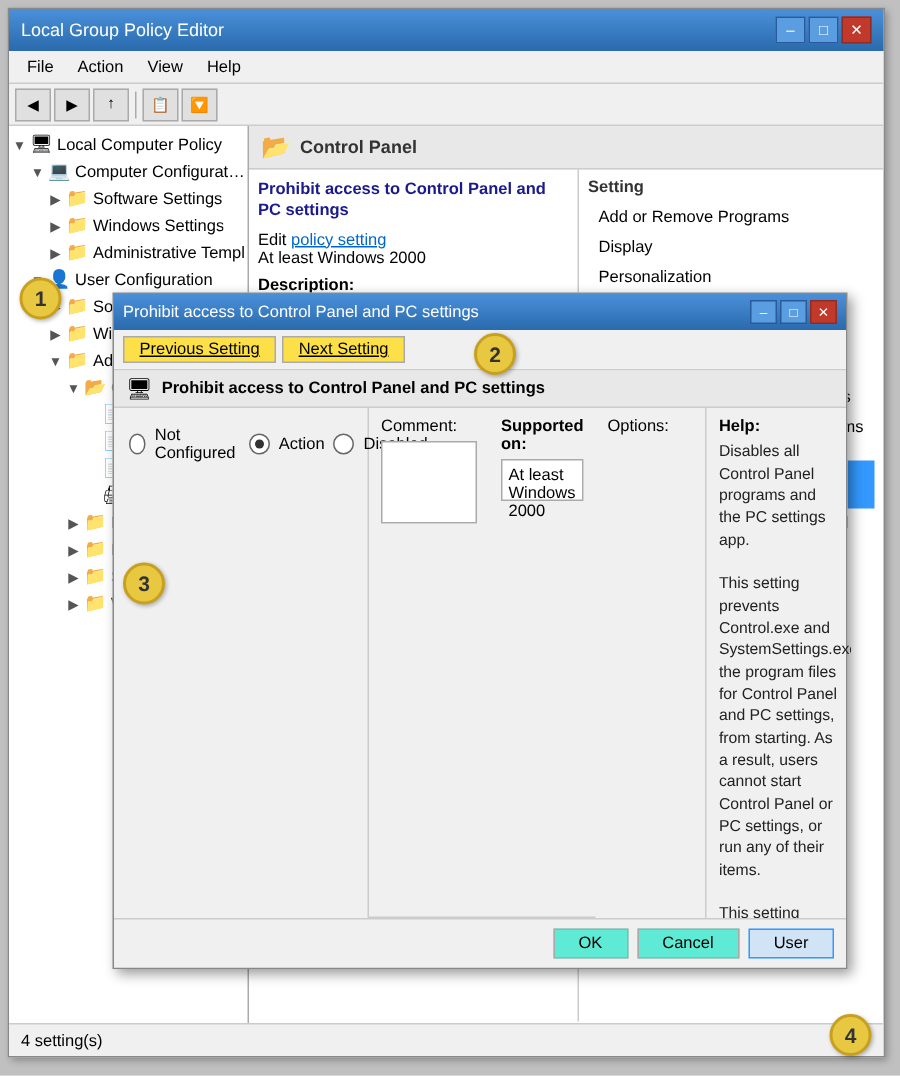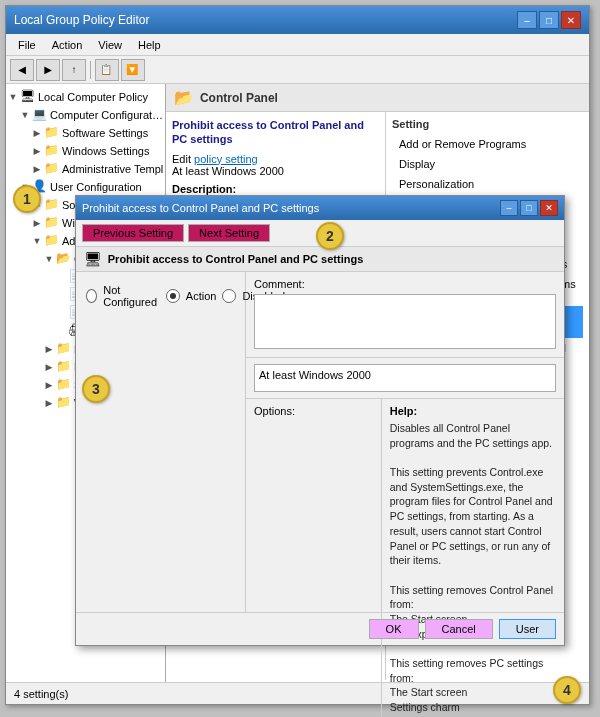--- a/index.html
+++ b/index.html
@@ -294,24 +294,25 @@
 
     .dialog-nav {
       display: flex;
       align-items: center;
       padding: 4px 6px;
       gap: 4px;
       border-bottom: 1px solid #ccc;
     }
     .nav-btn {
       padding: 2px 10px;
-      background: #be185d;
+      background: #fde047;
       border: 1px solid #aaa;
       cursor: pointer;
       font-size: 11px;
+      text-decoration: underline;
     }
 
     .dialog-subtitle {
       background: #e8e8e8;
       padding: 4px 8px;
       display: flex;
       align-items: center;
       gap: 6px;
       border-bottom: 1px solid #ccc;
     }
@@ -350,21 +351,21 @@
       width: 6px;
       height: 6px;
       background: #333;
       border-radius: 50%;
     }
     .radio-label { font-size: 11px; }
 
     .dialog-right {
       flex: 1;
       display: flex;
-      flex-direction: column;
+      flex-direction: row;
     }
 
     .comment-section {
       padding: 6px 8px;
       border-bottom: 1px solid #ccc;
       flex: 0 0 80px;
     }
     .comment-label { font-size: 11px; margin-bottom: 4px; }
     .comment-box {
       width: 100%;
@@ -412,21 +413,21 @@
     .dialog-footer {
       border-top: 1px solid #ccc;
       padding: 6px 8px;
       display: flex;
       justify-content: flex-end;
       gap: 6px;
       background: #f0f0f0;
     }
     .footer-btn {
       padding: 3px 16px;
-      background: #f0abfc;
+      background: #5eead4;
       border: 1px solid #aaa;
       cursor: pointer;
       font-size: 11px;
     }
     .footer-btn.primary {
       background: #d0e4f5;
       border-color: #3399ff;
     }
 
     
@@ -705,20 +706,21 @@
       </div>
     </div>
 
     <div class="dialog-right">
       <div class="comment-section">
         <div class="comment-label">Comment:</div>
         <textarea class="comment-box" style=""></textarea>
       </div>
 
       <div class="supported-section">
+        <div class="supported-label">Supported on:</div>
         <div class="supported-box">At least Windows 2000</div>
       </div>
 
       <div class="options-help">
         <div class="options-section">
           <div class="options-label">Options:</div>
         </div>
         <div class="help-section">
           <div class="help-label">Help:</div>
           <div class="help-text">Disables all Control Panel programs and the PC settings app.<br><br>

